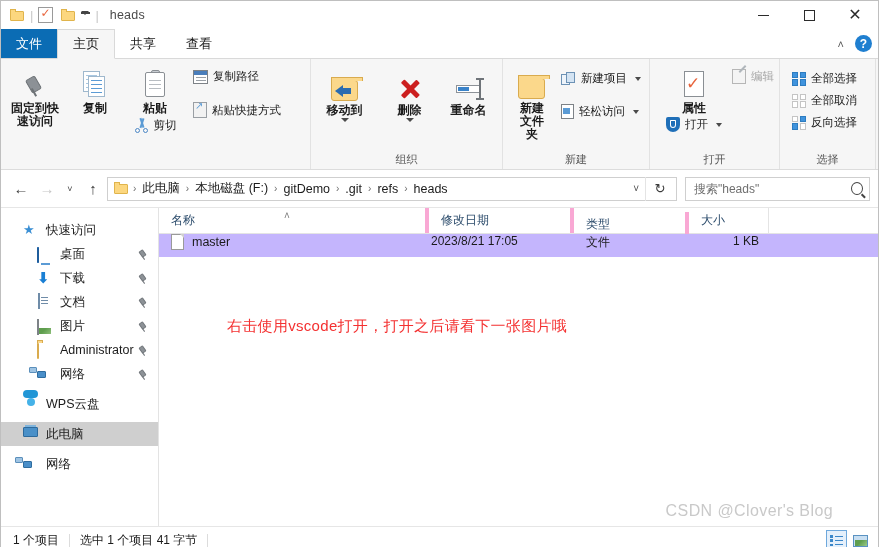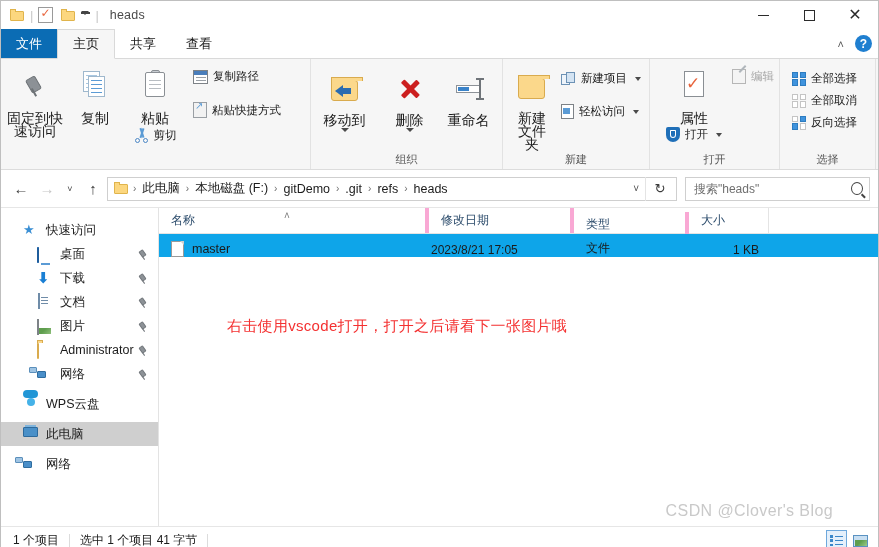--- a/index.html
+++ b/index.html
@@ -41,21 +41,21 @@
   .help-btn{width:17px;height:17px;border-radius:50%;background:#1f7fd0;color:#fff;font-size:12px;font-weight:bold;display:flex;align-items:center;justify-content:center;}
 
   
   .ribbon{height:111px;background:#f6f6f6;border-bottom:1px solid #dcdcdc;display:flex;position:relative;box-sizing:border-box;}
   .rgroup{display:flex;flex-direction:column;justify-content:space-between;border-right:1px solid #e2e2e2;box-sizing:border-box;padding-top:4px;}
   .rgroup:last-child{border-right:none;}
   .rgroup-body{display:flex;align-items:flex-start;padding:0 4px;flex:1;}
   .rgroup-label{text-align:center;font-size:11px;color:#555;padding-bottom:4px;line-height:12px;}
   .bigbtn{width:56px;display:flex;flex-direction:column;align-items:center;padding:3px 2px 0;cursor:default;}
   .bigbtn .bi{height:34px;display:flex;align-items:flex-end;justify-content:center;}
-  .bigbtn .bl{font-size:14px;color:#1b1b1b;text-align:center;line-height:13px;margin-top:12px;}
+  .bigbtn .bl{font-size:12px;color:#1b1b1b;text-align:center;line-height:13px;margin-top:2px;font-weight:bold;}
   .smallcol{display:flex;flex-direction:column;padding-top:4px;gap:14px;}
   .smallbtn{display:flex;align-items:center;gap:5px;padding:2px 4px;font-size:11.5px;color:#1b1b1b;white-space:nowrap;cursor:default;}
   .smallbtn.dim{color:#a6a6a6;}
   .caret-d{width:0;height:0;border-left:3.5px solid transparent;border-right:3.5px solid transparent;border-top:4px solid #4a4a4a;margin-left:3px;}
   .caret-big{width:0;height:0;border-left:4px solid transparent;border-right:4px solid transparent;border-top:4px solid #4a4a4a;margin:1px auto 0;}
 
   
   .i-pin{width:26px;height:26px;position:relative;}
   .i-pin:before{content:"";position:absolute;left:6px;top:3px;width:9px;height:13px;background:#8c9196;border:1px solid #6d7276;border-radius:2px;transform:rotate(-30deg);}
   .i-pin:after{content:"";position:absolute;left:11px;top:14px;width:1.5px;height:9px;background:#6d7276;transform:rotate(-30deg);}
@@ -163,21 +163,21 @@
   
   .files{flex:1;display:flex;flex-direction:column;background:#fff;position:relative;}
   .colhdr{height:25px;display:flex;align-items:center;border-bottom:1px solid #e4e4e4;position:relative;}
   .col{font-size:12px;color:#2b4b6b;padding-left:12px;box-sizing:border-box;height:25px;line-height:25px;border-right:4px solid #f9a8d4;white-space:nowrap;cursor:default;}
   .col.c1{width:270px;position:relative;}
   .col.c2{width:145px;}
   .col.c3{width:115px;margin-top:8px;}
   .col.c4{width:80px;border-right:1px solid #e4e4e4;}
   .sortmark{position:absolute;left:125px;top:-5px;color:#7a7a7a;font-size:10px;}
   .flist{flex:1;position:relative;}
-  .frow{height:23px;display:flex;align-items:flex-end;background:#0ea5e9;cursor:default;}
+  .frow{height:23px;display:flex;align-items:flex-start;background:#c4b5fd;cursor:default;}
   .frow .fn{width:270px;display:flex;align-items:center;padding-left:12px;box-sizing:border-box;font-size:12.5px;color:#1b1b1b;}
   .frow .fd{width:145px;font-size:12px;color:#1b1b1b;padding-left:2px;box-sizing:border-box;}
   .frow .ft{width:115px;font-size:12px;color:#1b1b1b;padding-left:12px;box-sizing:border-box;}
   .frow .fs{width:80px;font-size:12px;color:#1b1b1b;text-align:right;padding-right:10px;box-sizing:border-box;}
   .fileico{width:13px;height:16px;background:#fff;border:1px solid #9a9a9a;position:relative;margin-right:8px;box-sizing:border-box;}
   .fileico:after{content:"";position:absolute;right:-1px;top:-1px;border-top:4px solid #cfcfcf;border-left:4px solid transparent;}
   .annotation{position:absolute;left:68px;top:83px;font-size:15px;color:#f43030;letter-spacing:.3px;white-space:nowrap;}
 
   
   .status{height:27px;border-top:1px solid #e6e6e6;display:flex;align-items:center;padding-left:12px;font-size:12px;color:#1b1b1b;position:relative;background:#fff;}

